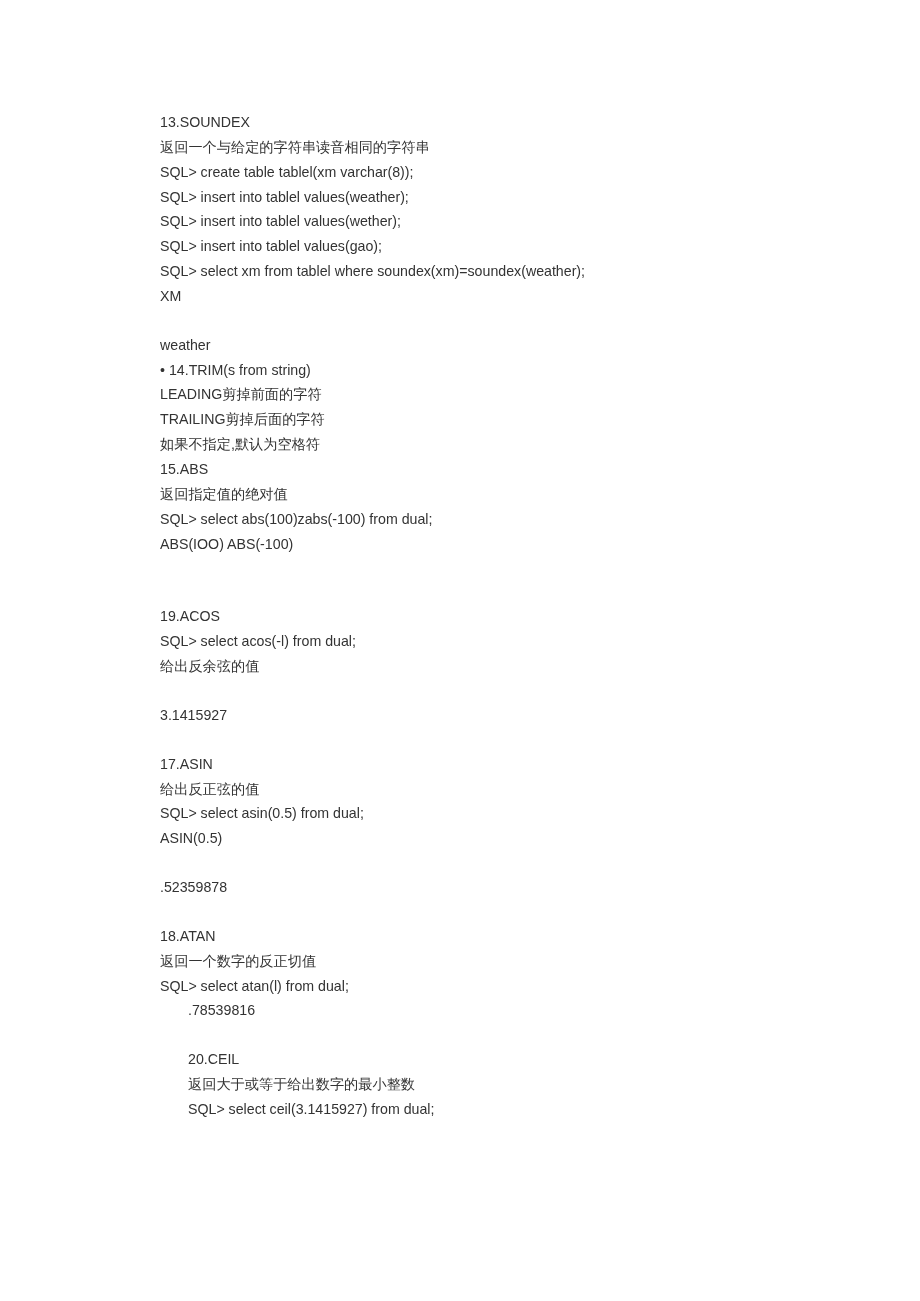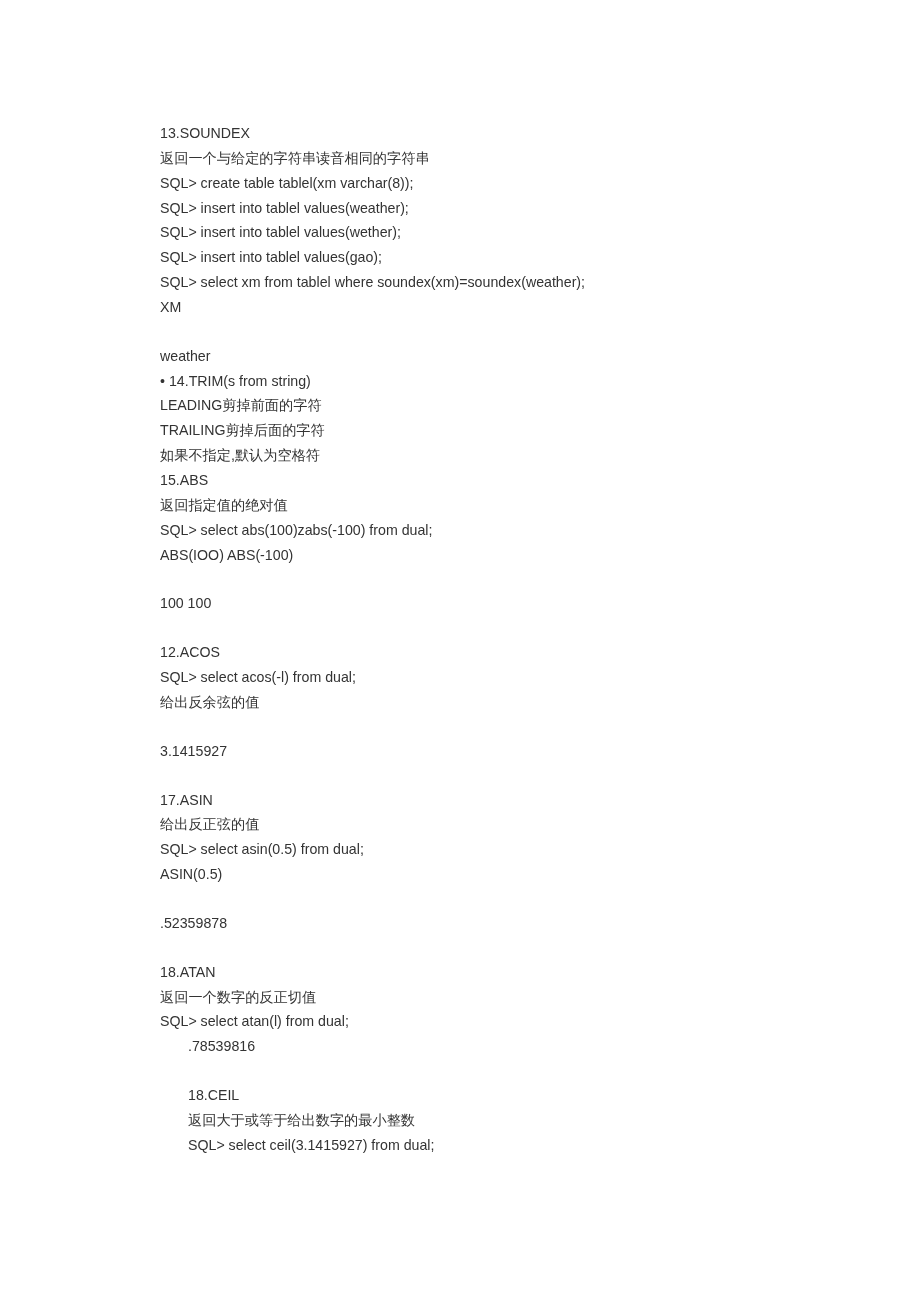--- a/index.html
+++ b/index.html
@@ -6,21 +6,20 @@
     margin: 0;
     padding: 0;
     background: #ffffff;
     font-family: "Segoe UI", Tahoma, Arial, "Microsoft YaHei", sans-serif;
     width: 920px;
   }
   .page {
     padding: 110px 160px 60px 160px;
     box-sizing: border-box;
     width: 806px;
-    margin-top: 11px;
   }
   .line {
     font-size: 14.2px;
     line-height: 1.75;
     color: #333333;
     white-space: pre-wrap;
     word-break: break-word;
   }
   .blank {
     height: 24px;
@@ -45,36 +44,35 @@
     <div class="line">weather</div>
     <div class="line">• 14.TRIM(s from string)</div>
     <div class="line">LEADING剪掉前面的字符</div>
     <div class="line">TRAILING剪掉后面的字符</div>
     <div class="line">如果不指定,默认为空格符</div>
     <div class="line">15.ABS</div>
     <div class="line">返回指定值的绝对值</div>
     <div class="line">SQL&gt; select abs(100)zabs(-100) from dual;</div>
     <div class="line">ABS(IOO) ABS(-100)</div>
     <div class="blank"></div>
-    <div class="line">100 100</div>
     <div class="blank"></div>
-    <div class="line">12.ACOS</div>
+    <div class="line">19.ACOS</div>
     <div class="line">SQL&gt; select acos(-l) from dual;</div>
     <div class="line">给出反余弦的值</div>
     <div class="blank"></div>
     <div class="line">3.1415927</div>
     <div class="blank"></div>
     <div class="line">17.ASIN</div>
     <div class="line">给出反正弦的值</div>
     <div class="line">SQL&gt; select asin(0.5) from dual;</div>
     <div class="line">ASIN(0.5)</div>
     <div class="blank"></div>
     <div class="line">.52359878</div>
     <div class="blank"></div>
     <div class="line">18.ATAN</div>
     <div class="line">返回一个数字的反正切值</div>
     <div class="line">SQL&gt; select atan(l) from dual;</div>
     <div class="line indent">.78539816</div>
     <div class="blank"></div>
-    <div class="line indent">18.CEIL</div>
+    <div class="line indent">20.CEIL</div>
     <div class="line indent">返回大于或等于给出数字的最小整数</div>
     <div class="line indent">SQL&gt; select ceil(3.1415927) from dual;</div>
   </div>
 
 </body></html>

